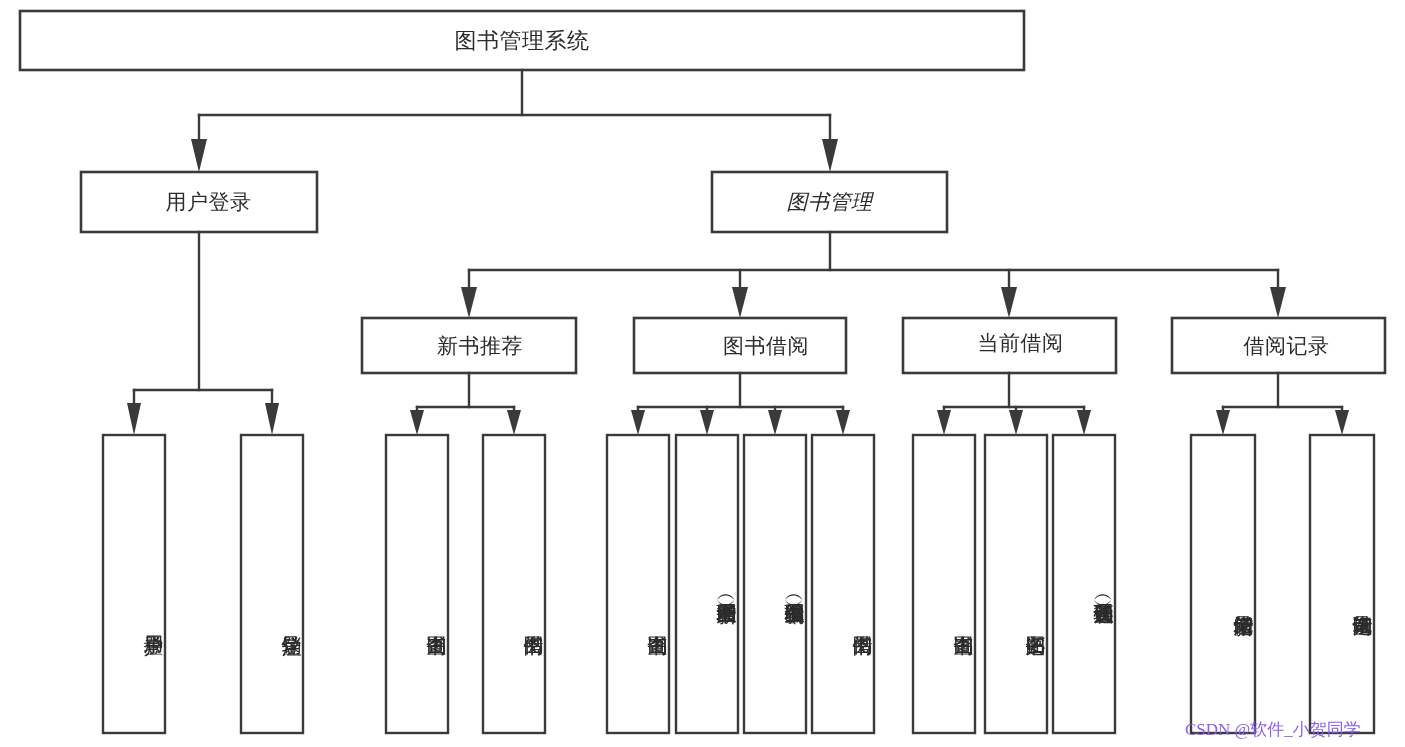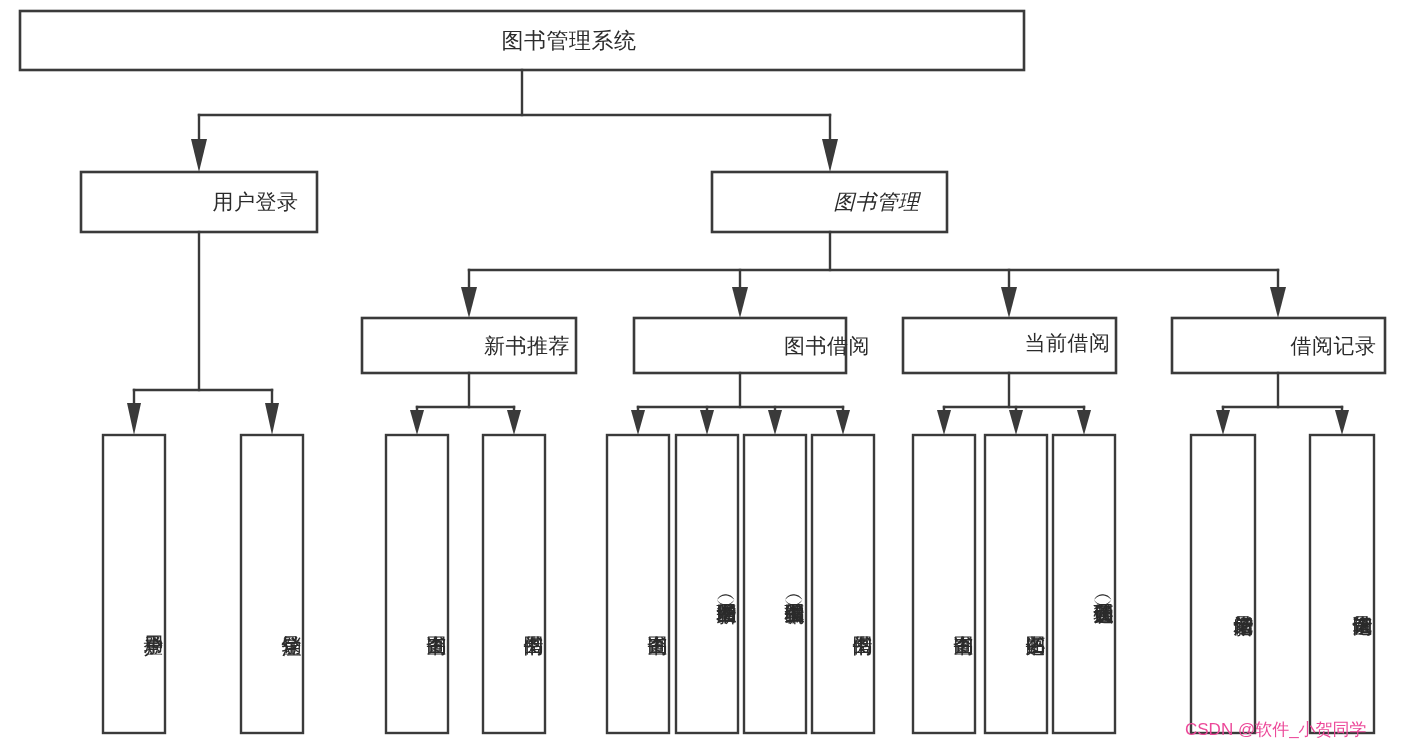--- a/index.html
+++ b/index.html
@@ -51,21 +51,20 @@
     position: absolute;
     display: flex;
     align-items: center;
     justify-content: center;
     color: #2b2b2b;
     font-size: 21px;
     font-family: "Liberation Sans", "DejaVu Sans", sans-serif;
     letter-spacing: 0.5px;
     white-space: nowrap;
     pointer-events: none;
-    padding-left: 47px;
   }
   .node-label-root {
     font-size: 22px;
   }
   .node-label-v {
     position: absolute;
     display: flex;
     align-items: flex-start;
     justify-content: center;
     color: #2b2b2b;
@@ -73,23 +72,23 @@
     line-height: 1.18;
     font-family: "Liberation Sans", "DejaVu Sans", sans-serif;
     writing-mode: vertical-rl;
     text-orientation: upright;
     white-space: nowrap;
     pointer-events: none;
     overflow: hidden;
   }
   .watermark {
     position: absolute;
-    color: #ec4899;
+    color: #8b5cf6;
     font-size: 17px;
-    font-family: Liberation Sans, sans-serif;
+    font-family: Liberation Serif, serif;
     white-space: nowrap;
     pointer-events: none;
   }
 </style>
 </head>
 <body>
 
 <div id="diagram-root">
 
   <svg class="diagram-canvas" viewBox="0 0 1405 747">
@@ -178,21 +177,21 @@
     <rect class="node-box-thin" x="1191" y="435" width="64" height="298"></rect>
     <rect class="node-box-thin" x="1310" y="435" width="64" height="298"></rect>
   </svg>
 
   <div class="node-label-h node-label-root" style="left:20px; top:11px; width:1004px; height:59px;">图书管理系统</div>
 
   <div class="node-label-h" style="left:81px; top:172px; width:255px; height:60px;">用户登录</div>
   <div class="node-label-h" style="left:712px; top:172px; width:235px; height:60px;font-style:italic;">图书管理</div>
 
   <div class="node-label-h" style="left:362px; top:318px; width:236px; height:55px;">新书推荐</div>
-  <div class="node-label-h" style="left:654px; top:318px; width:252px; height:55px;">图书借阅</div>
+  <div class="node-label-h" style="left:640px; top:318px; width:252px; height:55px;">图书借阅</div>
   <div class="node-label-h" style="left:914px; top:318px; width:213px; height:49px;">当前借阅</div>
   <div class="node-label-h" style="left:1172px; top:318px; width:229px; height:55px;">借阅记录</div>
 
   <div class="node-label-v" style="left:103px; top:507px; width:62px; height:226px;">用户登录</div>
   <div class="node-label-v" style="left:241px; top:507px; width:62px; height:226px;">注销登录</div>
   <div class="node-label-v" style="left:386px; top:507px; width:62px; height:226px;">查询图书</div>
   <div class="node-label-v" style="left:483px; top:507px; width:62px; height:226px;">借阅图书</div>
   <div class="node-label-v" style="left:607px; top:507px; width:62px; height:226px;">查询图书</div>
   <div class="node-label-v" style="left:676px; top:443px; width:62px; height:290px;">新增图书（管理员）</div>
   <div class="node-label-v" style="left:744px; top:443px; width:62px; height:290px;">编辑图书（管理员）</div>

